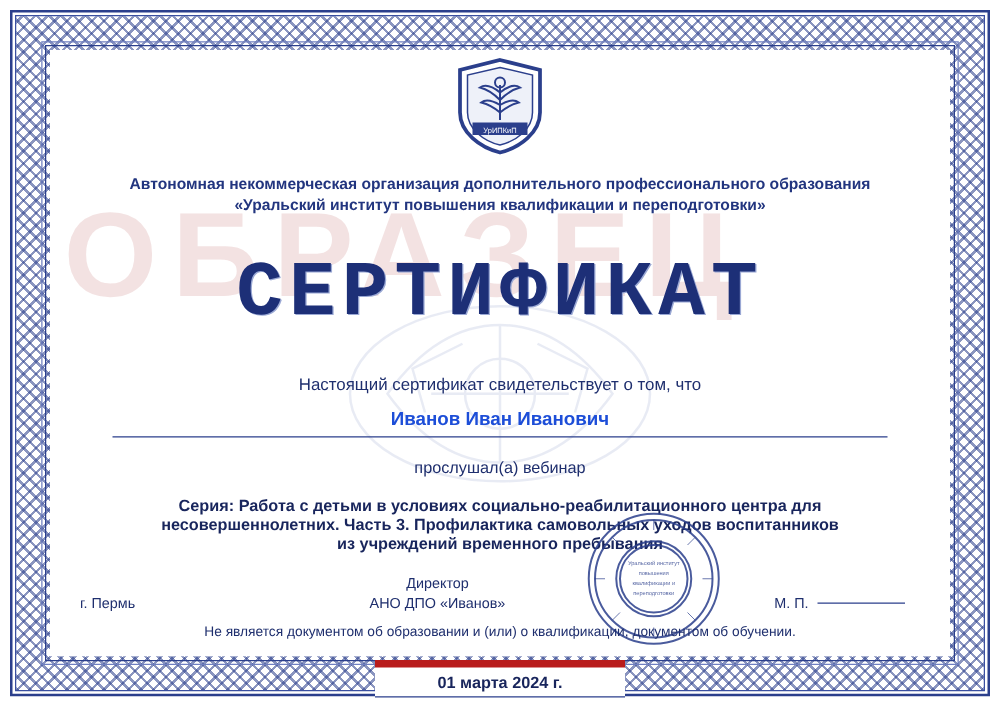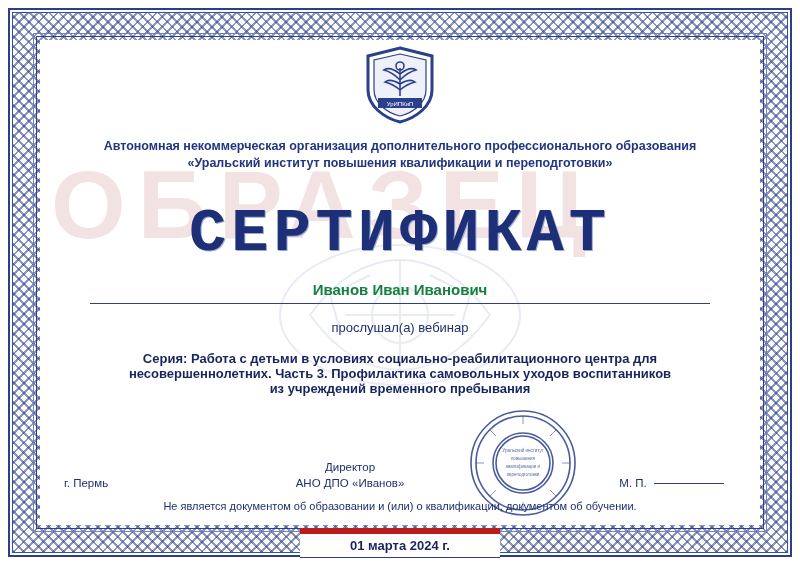--- a/index.html
+++ b/index.html
@@ -140,21 +140,21 @@
   .name-row {
     margin-top: 12px;
     position: relative;
     width: 620px;
     margin-left: auto;
     margin-right: auto;
   }
   .recipient {
     font-size: 15px;
     font-weight: bold;
-    color: #15803d;
+    color: #1d4ed8;
     padding-bottom: 4px;
   }
   .rule {
     border-bottom: 1px solid #2b3f8c;
     width: 100%;
     height: 1px;
   }
 
   .action {
     margin-top: 16px;
@@ -285,20 +285,21 @@
         <circle cx="36" cy="20" r="4"></circle>
       </g>
       <rect x="14" y="52" width="44" height="10" fill="#2b3f8c"></rect>
       <text x="36" y="60" font-size="6" fill="#ffffff" text-anchor="middle" font-family="Liberation Sans, sans-serif">УрИПКиП</text>
     </svg>
 
     <div class="org-name">Автономная некоммерческая организация дополнительного профессионального образования «Уральский институт повышения квалификации и переподготовки»</div>
 
     <div class="title">СЕРТИФИКАТ</div>
 
+    <div class="subtitle">Настоящий сертификат свидетельствует о том, что</div>
 
     <div class="name-row">
       <div class="recipient">Иванов Иван Иванович</div>
       <div class="rule"></div>
     </div>
 
     <div class="action">прослушал(а) вебинар</div>
 
     <div class="course">Серия: Работа с детьми в условиях социально-реабилитационного центра для несовершеннолетних. Часть 3. Профилактика самовольных уходов воспитанников из учреждений временного пребывания</div>
   </div>

